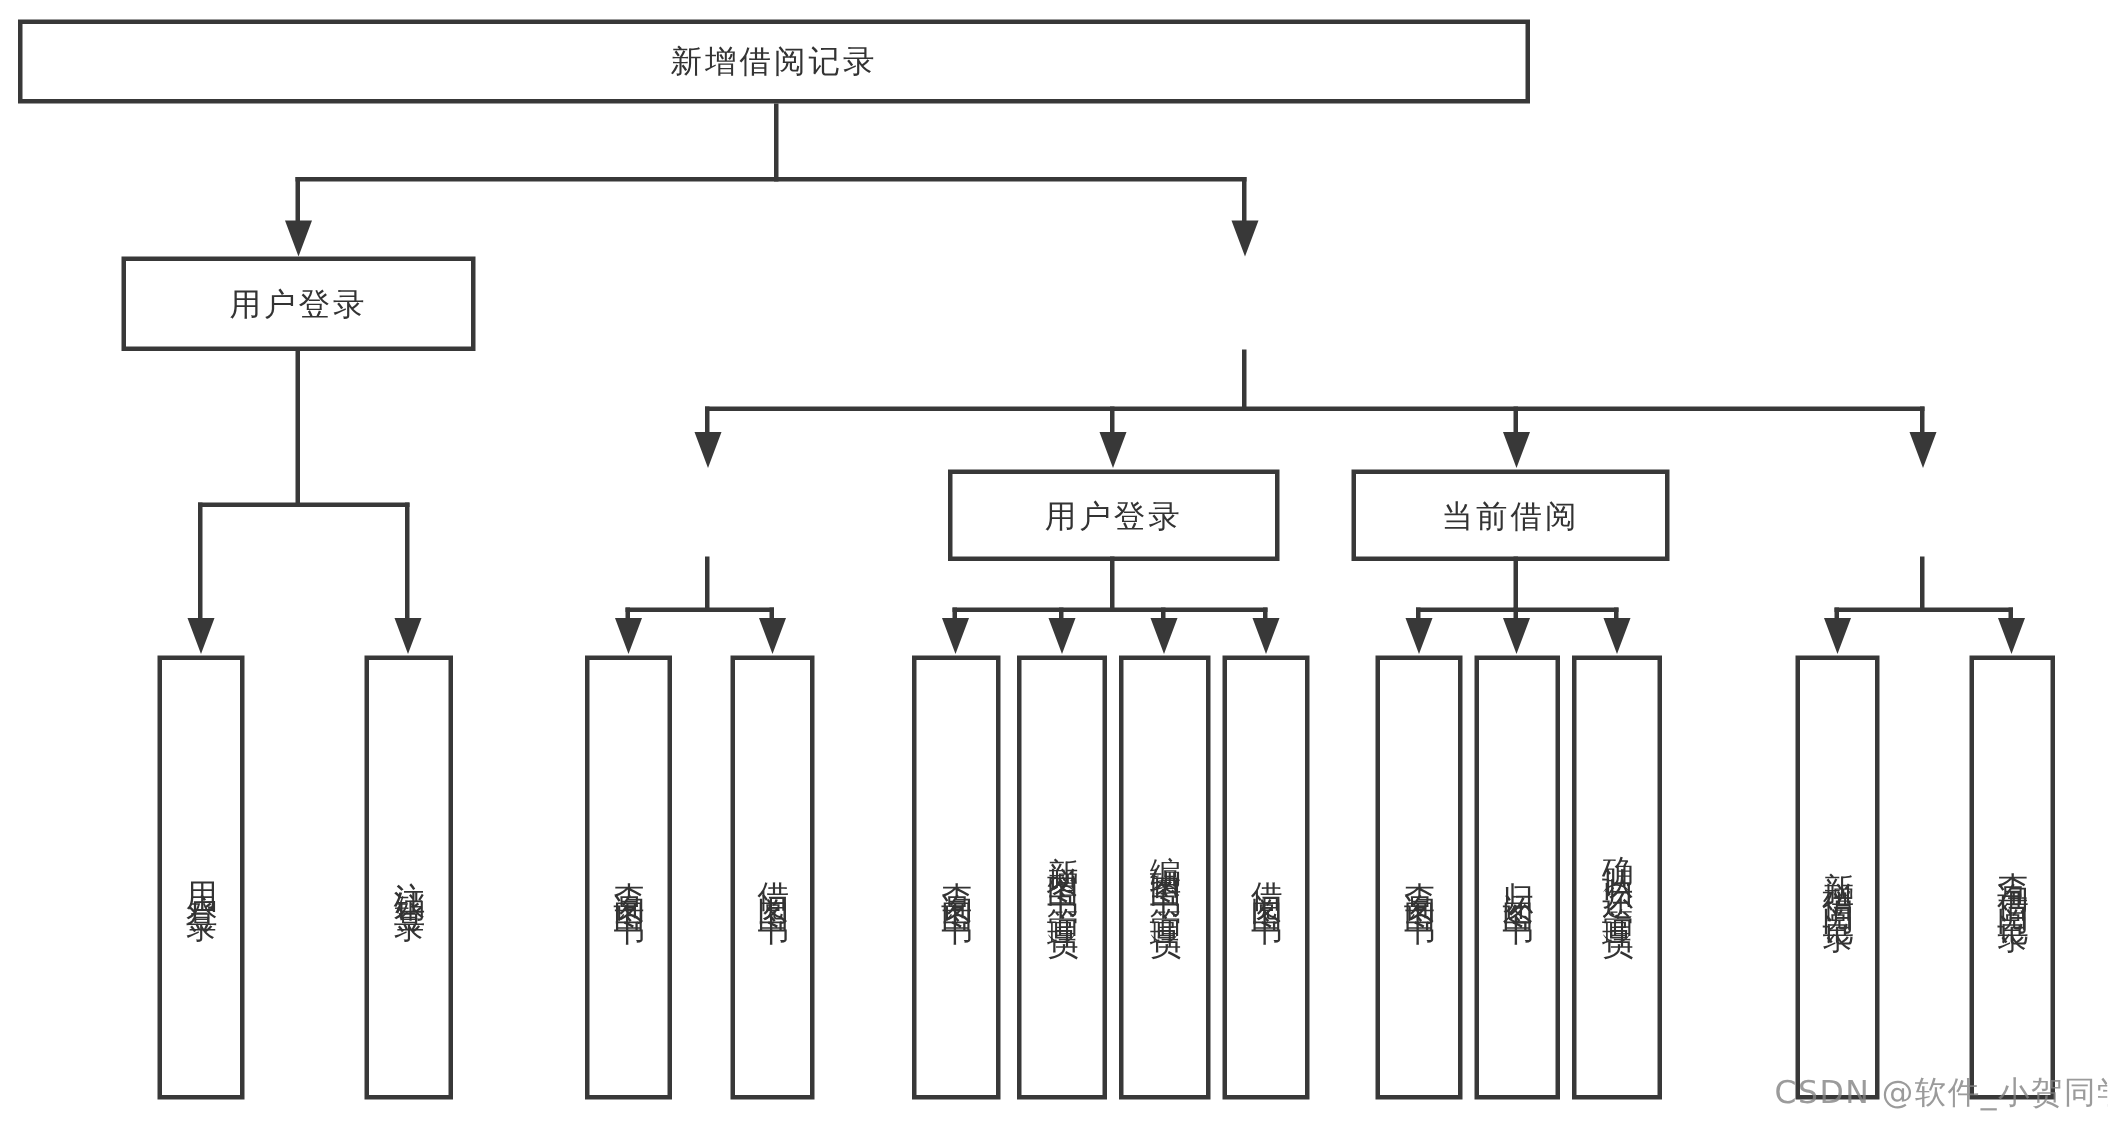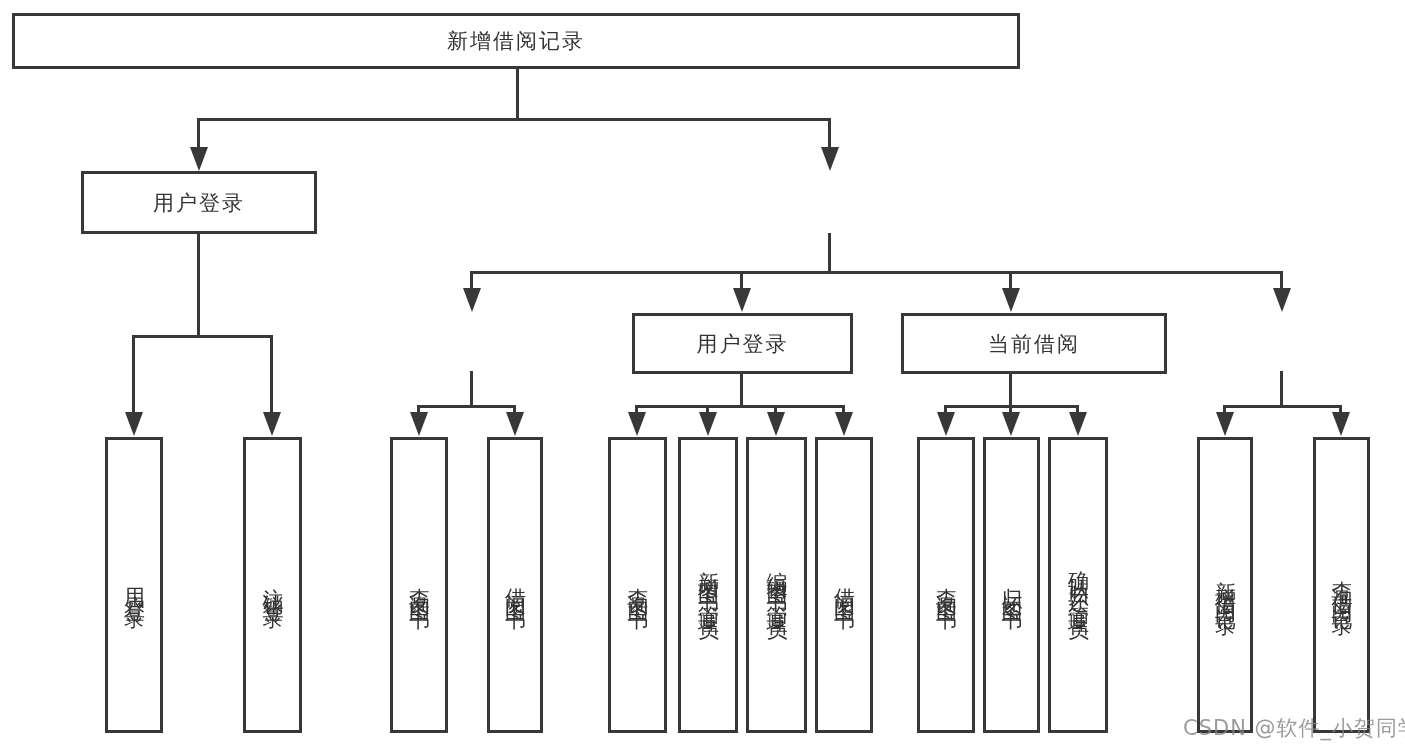--- a/index.html
+++ b/index.html
@@ -70,21 +70,21 @@
   <div class="vl" style="left:1009px;top:271px;height:22px"></div>
   <div class="vl" style="left:1280px;top:271px;height:22px"></div>
   <div class="ar" style="left:463px;top:288px"></div>
   <div class="ar" style="left:733px;top:288px"></div>
   <div class="ar" style="left:1002px;top:288px"></div>
   <div class="ar" style="left:1273px;top:288px"></div>
 
   <div class="box" style="left:632px;top:313px;width:221px;height:61px">
     <span>用户登录</span>
   </div>
-  <div class="box" style="left:901px;top:313px;width:266px;height:61px">
+  <div class="box" style="left:901px;top:313px;width:212px;height:61px">
     <span>当前借阅</span>
   </div>
 
   <div class="vl" style="left:470px;top:371px;height:37px"></div>
   <div class="hl" style="left:417px;top:405px;width:99px"></div>
   <div class="vl" style="left:417px;top:405px;height:14px"></div>
   <div class="vl" style="left:513px;top:405px;height:14px"></div>
   <div class="ar" style="left:410px;top:412px"></div>
   <div class="ar" style="left:506px;top:412px"></div>
 

